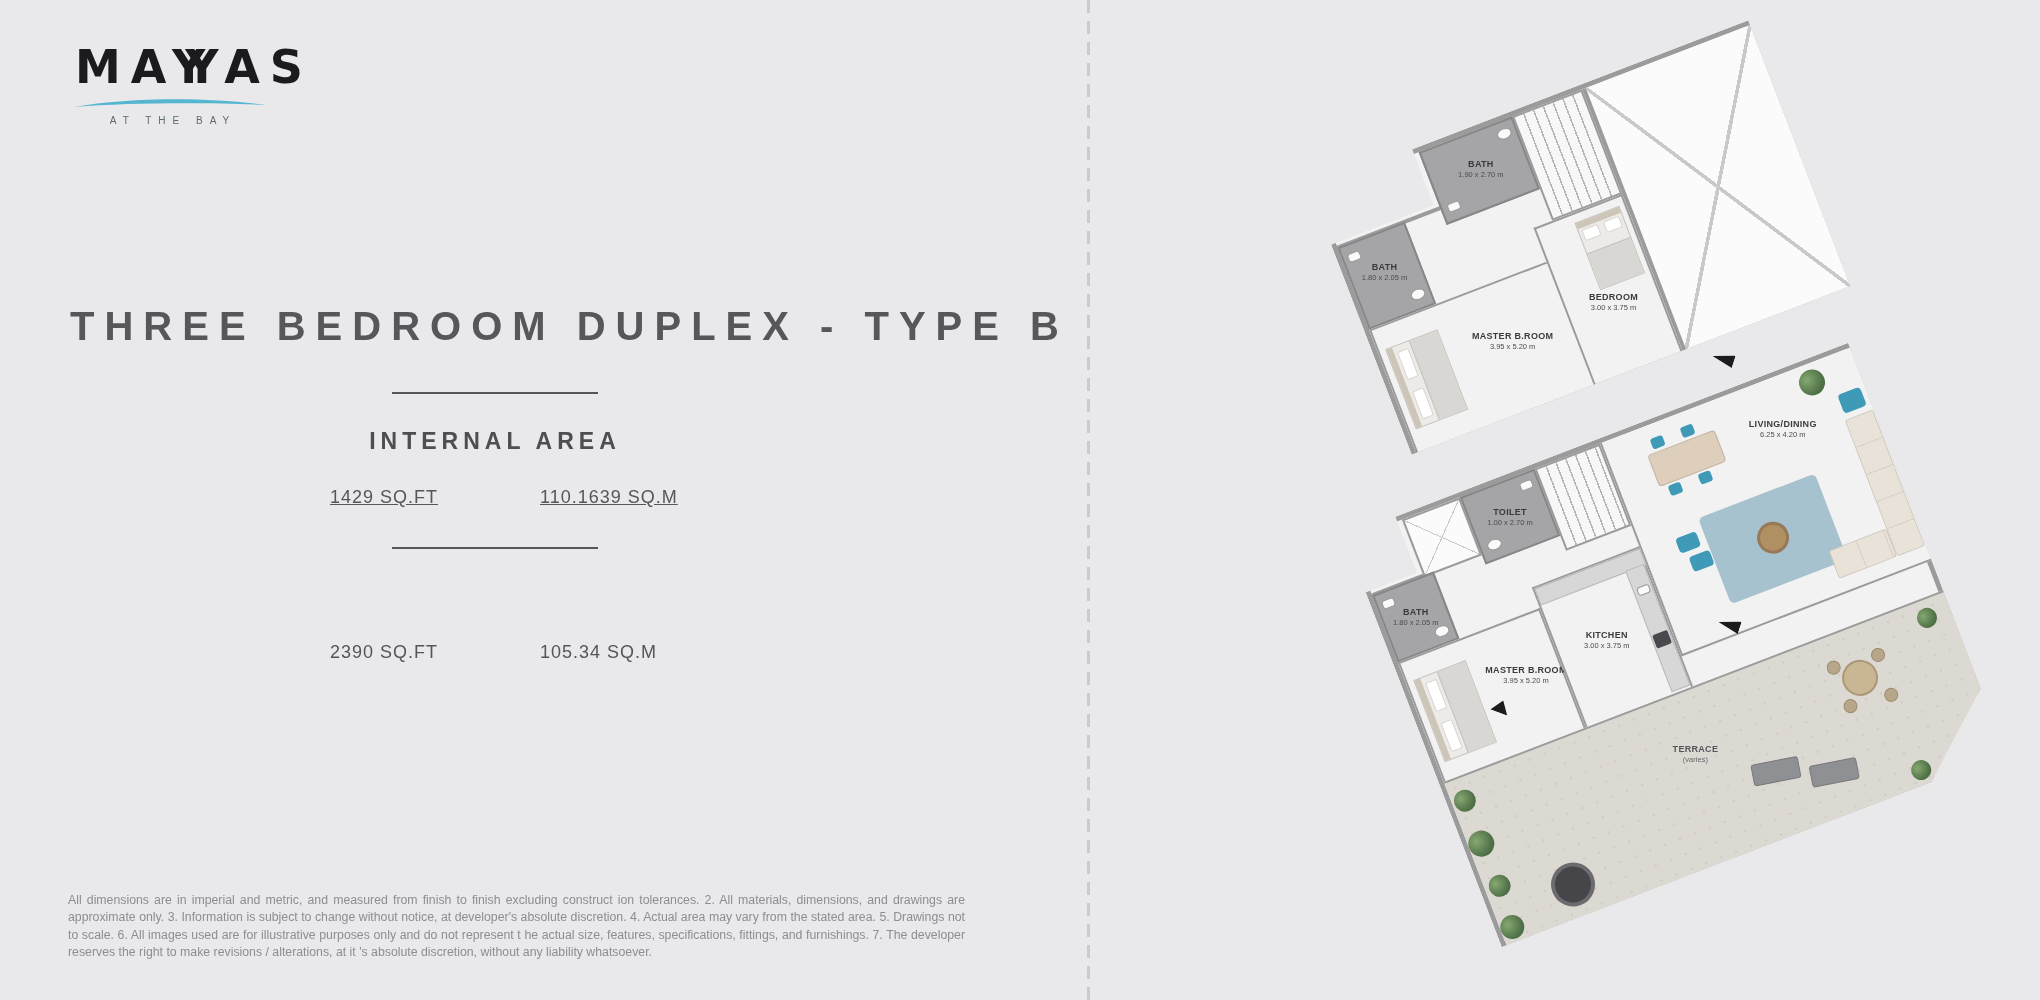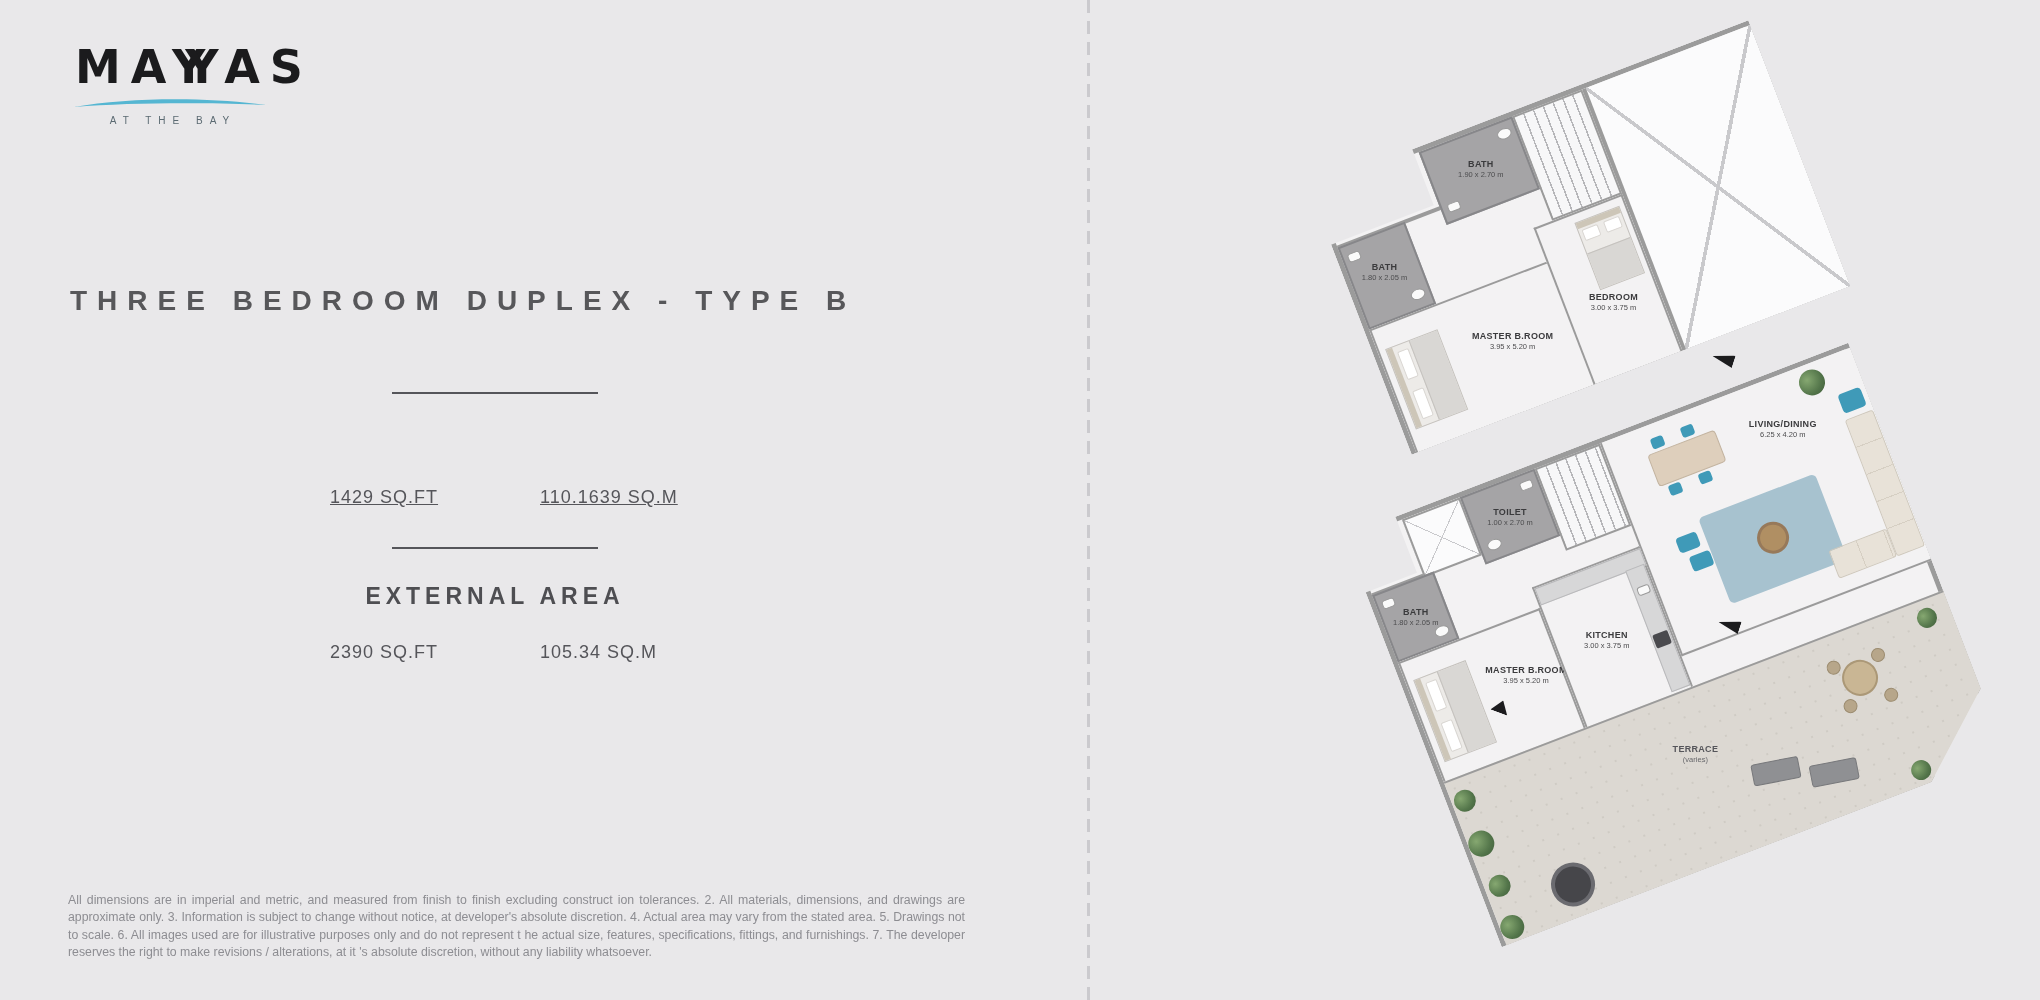--- a/index.html
+++ b/index.html
@@ -10,21 +10,21 @@
   .left-panel { position:absolute; left:0; top:0; width:1087px; height:1000px; }
 
   .logo { position:absolute; left:75px; top:40px; width:200px; }
   .logo-text { font-family:"DejaVu Sans","Liberation Sans",sans-serif; font-weight:700;
                font-size:46px; letter-spacing:10px; color:#1b1b1d; white-space:nowrap; }
   .logo-text .yy2 { margin-left:-30px; }
   .logo-swoosh { display:block; margin-top:2px; margin-left:-3px; }
   .logo-tagline { margin-top:5px; width:196px; text-align:center; font-size:10px;
                   letter-spacing:7px; color:#5b6a72; }
 
-  .page-title { position:absolute; left:70px; top:285px; font-size:28px; font-weight:600;
+  .page-title { position:absolute; left:70px; top:304px; font-size:40px; font-weight:600;
                 letter-spacing:10px; color:#57575a; white-space:nowrap; }
 
   .rule { position:absolute; left:392px; width:206px; border-top:2.5px solid #55555a; }
   .rule-1 { top:392px; } .rule-2 { top:547px; }
 
   .area-heading { position:absolute; left:290px; width:410px; text-align:center;
                   font-size:23px; font-weight:600; letter-spacing:5px; color:#4e4e52; }
   .heading-1 { top:428px; } .heading-2 { top:583px; }
 
   .area-value { position:absolute; font-size:18px; letter-spacing:1px; color:#55555a; white-space:nowrap; }
@@ -117,25 +117,25 @@
     <div class="logo-text"><span>MA</span><span>Y</span><span class="yy2">Y</span><span>AS</span></div>
     <svg class="logo-swoosh" width="196" height="14" viewBox="0 0 196 14">
       <path d="M2 11 C 58 1, 138 1, 194 9 C 138 6.5, 58 6.5, 2 11 Z" fill="#55b6d2"></path>
     </svg>
     <div class="logo-tagline">AT THE BAY</div>
   </div>
 
   <div class="page-title">THREE BEDROOM DUPLEX - TYPE B</div>
 
   <div class="rule rule-1"></div>
+  <div class="area-heading heading-1">INTERNAL AREA</div>
   <div class="area-value v-sqft row-1">1429 SQ.FT</div>
   <div class="area-value v-sqm row-1">110.1639 SQ.M</div>
 
   <div class="rule rule-2"></div>
-  <div class="area-heading heading-2">EXTERNAL AREA</div>
   <div class="area-value v-sqft row-2">2390 SQ.FT</div>
   <div class="area-value v-sqm row-2">105.34 SQ.M</div>
 
   <div class="disclaimer">All dimensions are in imperial and metric, and measured from finish to finish excluding construct ion tolerances. 2. All materials, dimensions, and drawings are approximate only. 3. Information is subject to change without notice, at developer's absolute discretion. 4. Actual area may vary from the stated area. 5. Drawings not to scale. 6. All images used are for illustrative purposes only and do not represent t he actual size, features, specifications, fittings, and furnishings. 7. The developer reserves the right to make revisions / alterations, at it 's absolute discretion, without any liability whatsoever.</div>
 </div>
 
 <div class="divider"></div>
 
 <div class="plan plan-upper">
   <div class="wallbar" style="left:110px;top:0;width:4px;height:60px;"></div>

